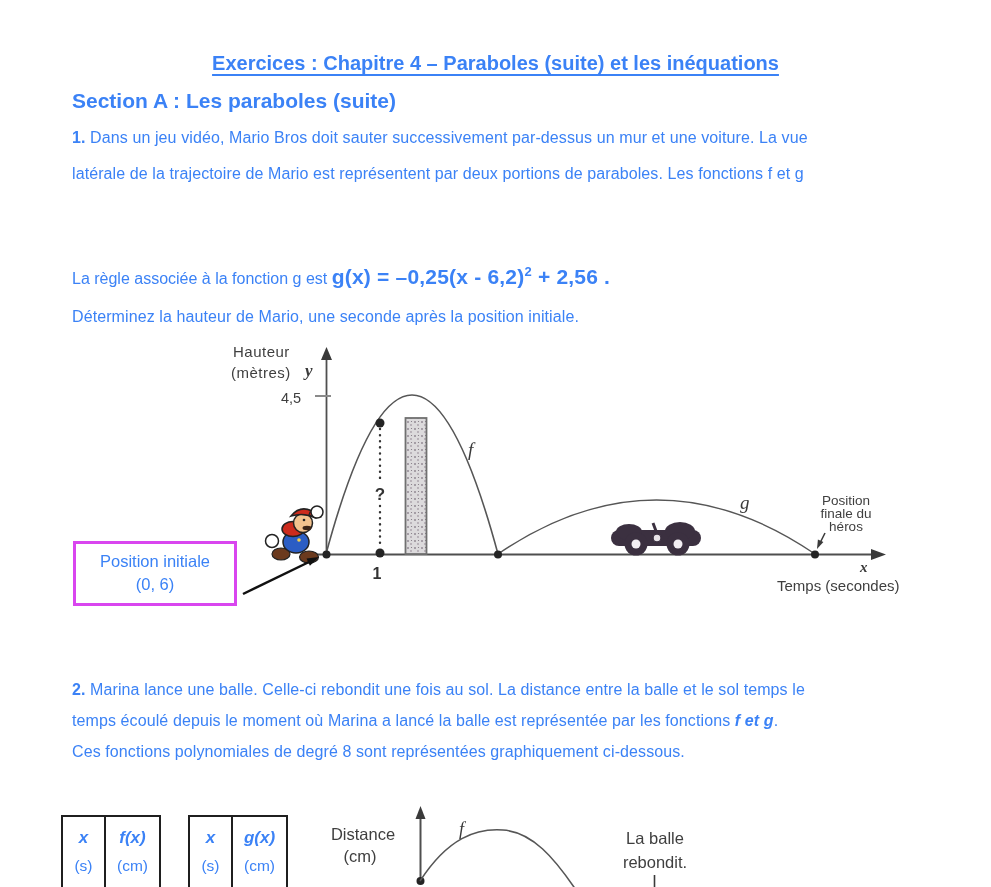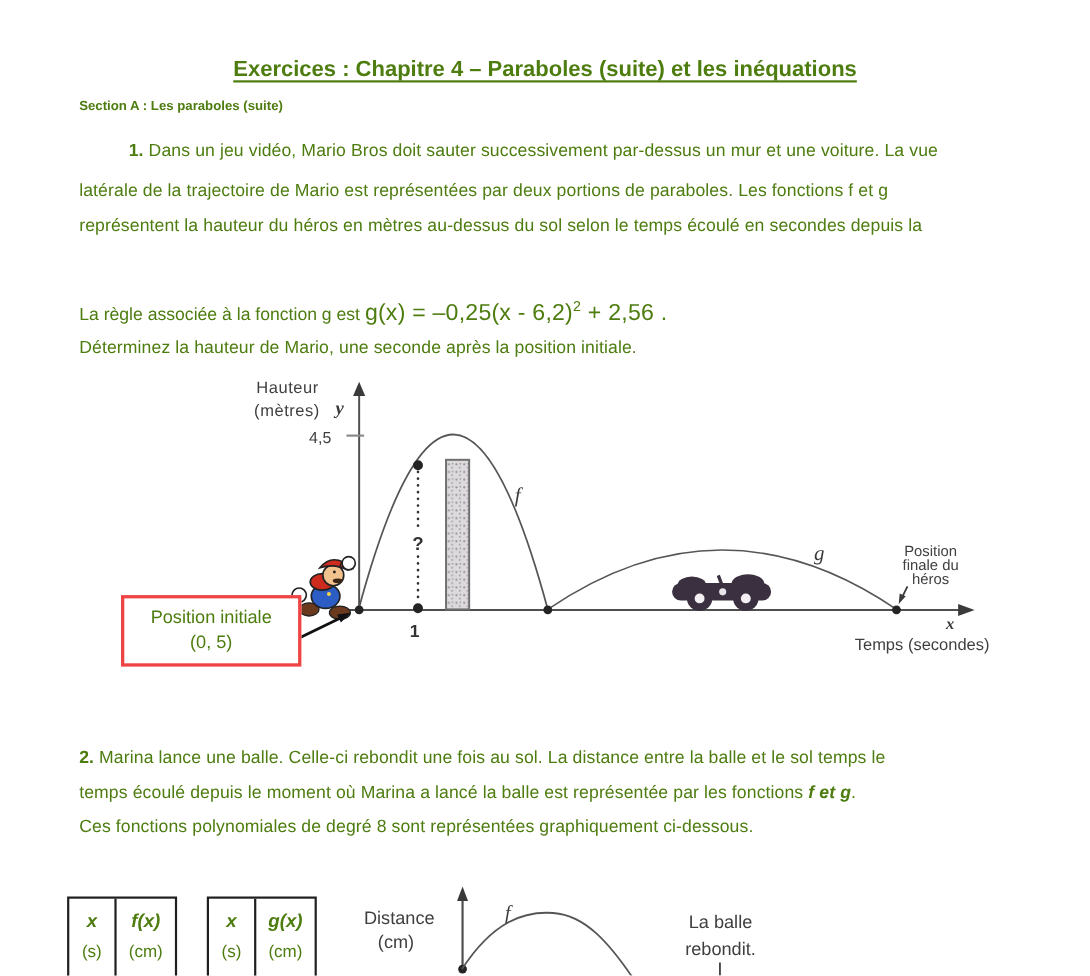--- a/index.html
+++ b/index.html
@@ -1,58 +1,57 @@
 <!DOCTYPE html>
 <html><head>
 <meta charset="utf-8">
 <style>
   html,body{margin:0;padding:0;background:#ffffff;}
   .page{
     position:relative;width:991px;height:887px;background:#ffffff;
     overflow:hidden;font-family:"Liberation Sans","DejaVu Sans",sans-serif;
-    color:#4d7c0f;
+    color:#3b82f6;
   }
   .abs{position:absolute;}
   .title{
     top:52px;left:0;width:991px;text-align:center;
     font-size:20px;font-weight:bold;
     text-decoration:underline;text-decoration-thickness:2px;text-underline-offset:4px;
   }
-  .section-heading{top:89px;left:72px;font-size:12px;font-weight:bold;}
+  .section-heading{top:89px;left:72px;font-size:21px;font-weight:bold;}
   .bline{left:72px;font-size:16px;line-height:21px;white-space:nowrap;letter-spacing:0.1px;}
   .formula-line{left:72px;font-size:16px;line-height:34px;white-space:nowrap;}
-  .formula{font-size:21px;line-height:36px;letter-spacing:0.2px;}
+  .formula{font-size:21px;line-height:22px;letter-spacing:0.2px;font-weight:bold;}
   .formula sup{font-size:13px;}
   .bi{font-weight:bold;font-style:italic;}
   .init-box{
-    left:73px;top:541px;width:158px;height:53px;border:3px solid #ef4444;
-    text-align:center;font-size:16.5px;line-height:23px;padding-top:6px;background:#fff;margin-left:37px;
+    left:73px;top:541px;width:158px;height:53px;border:3px solid #d946ef;
+    text-align:center;font-size:16.5px;line-height:23px;padding-top:6px;background:#fff;
   }
   .vtable{
     top:815px;height:90px;border:2px solid #1f1f1f;display:flex;background:#fff;
   }
   .vcol{width:41px;text-align:center;}
   .vcol2{width:53px;border-left:2px solid #1f1f1f;}
   .vth{margin-top:11px;font-size:17px;font-weight:bold;font-style:italic;}
   .vunit{margin-top:9px;font-size:15.5px;}
   svg text{font-family:"Liberation Sans","DejaVu Sans",sans-serif;}
   svg .glabel{fill:#3f3f3f;}
   svg .mathletter{font-family:"Liberation Serif","DejaVu Serif",serif;font-style:italic;fill:#3a3a3a;}
 </style>
 </head>
 <body>
 
 <div class="page">
 
   <div class="abs title">Exercices : Chapitre 4 – Paraboles (suite) et les inéquations</div>
   <div class="abs section-heading">Section A : Les paraboles (suite)</div>
 
-  <div class="abs bline" style="top:127px;margin-left:45px;"><b>1.</b><span> Dans un jeu vidéo, Mario Bros doit sauter successivement par-dessus un mur et une voiture. La vue</span></div>
-  <div class="abs bline" style="top:163px;">latérale de la trajectoire de Mario est représentées par deux portions de paraboles. Les fonctions f et g</div>
-  <div class="abs bline" style="top:195px;">représentent la hauteur du héros en mètres au-dessus du sol selon le temps écoulé en secondes depuis la</div>
+  <div class="abs bline" style="top:127px;"><b>1.</b><span> Dans un jeu vidéo, Mario Bros doit sauter successivement par-dessus un mur et une voiture. La vue</span></div>
+  <div class="abs bline" style="top:163px;">latérale de la trajectoire de Mario est représentent par deux portions de paraboles. Les fonctions f et g</div>
 
   <div class="abs formula-line" style="top:261px;">
     <span>La règle associée à la fonction g est </span><span class="formula"><span>g(x) = –0,25(x - 6,2)</span><sup>2</sup><span> + 2,56 .</span></span>
   </div>
 
   <div class="abs bline" style="top:306px;text-align:center;">Déterminez la hauteur de Mario, une seconde après la position initiale.</div>
 
   <svg class="abs" style="left:0;top:340px;" width="991" height="280" viewBox="0 340 991 280">
     <defs>
       <pattern id="speckle" width="7" height="7" patternUnits="userSpaceOnUse">
@@ -128,21 +127,21 @@
 
     <text x="860" y="572" font-size="15" font-weight="bold" class="mathletter">x</text>
     <text x="777" y="591" font-size="15" class="glabel">Temps (secondes)</text>
 
     <line x1="243" y1="594" x2="309" y2="562" stroke="#111" stroke-width="2.5"></line>
     <polygon points="319,557 309.9,565.8 306.5,558.6" fill="#111"></polygon>
   </svg>
 
   <div class="abs init-box">
     <div>Position initiale</div>
-    <div>(0, 5)</div>
+    <div>(0, 6)</div>
   </div>
 
   <div class="abs bline" style="top:679px;"><b>2.</b><span> Marina lance une balle. Celle-ci rebondit une fois au sol. La distance entre la balle et le sol temps le</span></div>
   <div class="abs bline" style="top:710px;"><span>temps écoulé depuis le moment où Marina a lancé la balle est représentée par les fonctions </span><span class="bi">f et g</span><span>.</span></div>
   <div class="abs bline" style="top:741px;">Ces fonctions polynomiales de degré 8 sont représentées graphiquement ci-dessous.</div>
 
   <div class="abs vtable" style="left:61px;">
     <div class="vcol">
       <div class="vth">x</div>
       <div class="vunit">(s)</div>

